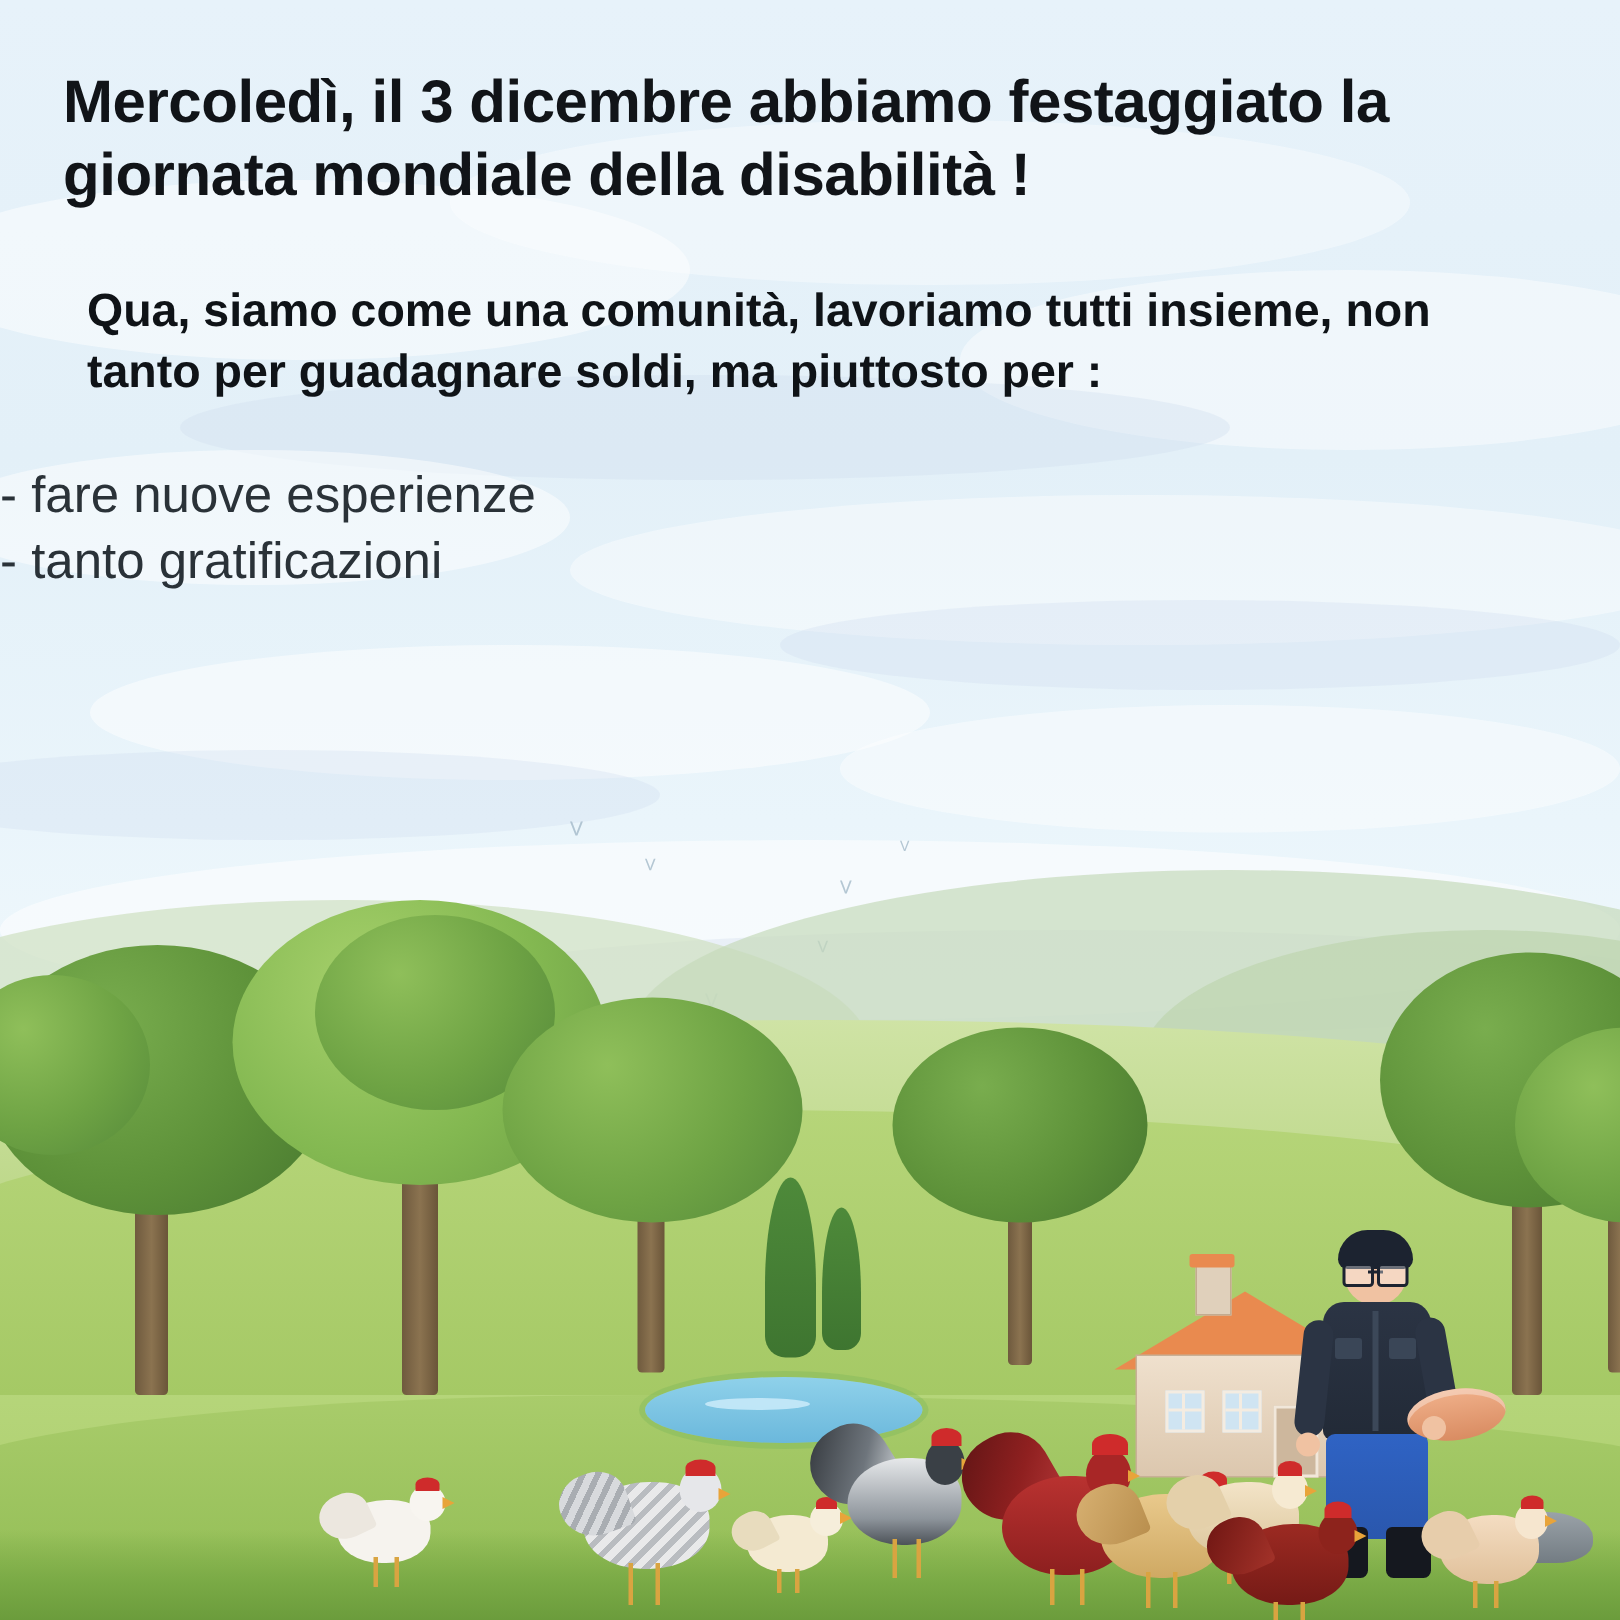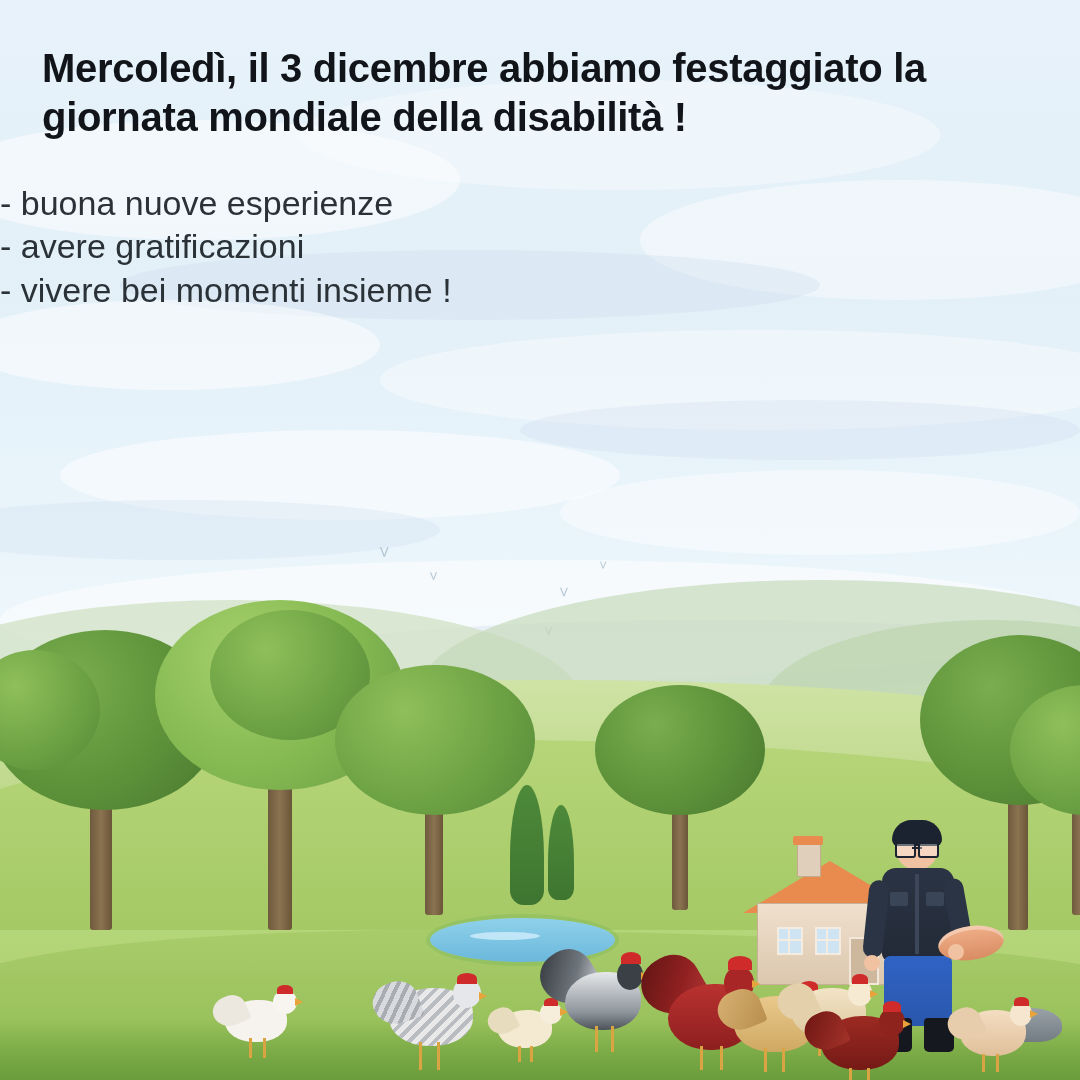--- a/index.html
+++ b/index.html
@@ -477,20 +477,20 @@
     <div class="ch-tail" style="left:-2px; bottom:32px; width:34px; height:32px; background:#e7cdab; transform:rotate(-26deg);"></div>
     <div class="ch-head" style="left:60px; bottom:46px; width:22px; height:24px; background:#f6e6cf;"></div>
     <div class="ch-comb" style="left:64px; bottom:66px; width:15px; height:9px;"></div>
     <div class="ch-beak" style="left:80px; bottom:54px;"></div>
     <div class="ch-leg" style="left:32px; bottom:0; height:18px;"></div>
     <div class="ch-leg" style="left:46px; bottom:0; height:18px;"></div>
   </div>
 
   <div class="text-wrap">
     <h1 class="headline">Mercoledì, il 3 dicembre abbiamo festaggiato la giornata mondiale della disabilità !</h1>
+    <p class="emphasis">Qua, siamo come una comunità, lavoriamo tutti insieme, non tanto per guadagnare soldi, ma piuttosto per :</p>
     <ul class="bullets">
-      <li>- buona nuove esperienze</li>
-      <li>- avere gratificazioni</li>
-      <li>- vivere bei momenti insieme !</li>
+      <li>- fare nuove esperienze</li>
+      <li>- tanto gratificazioni</li>
     </ul>
   </div>
 
 </div>
 
 </body></html>

